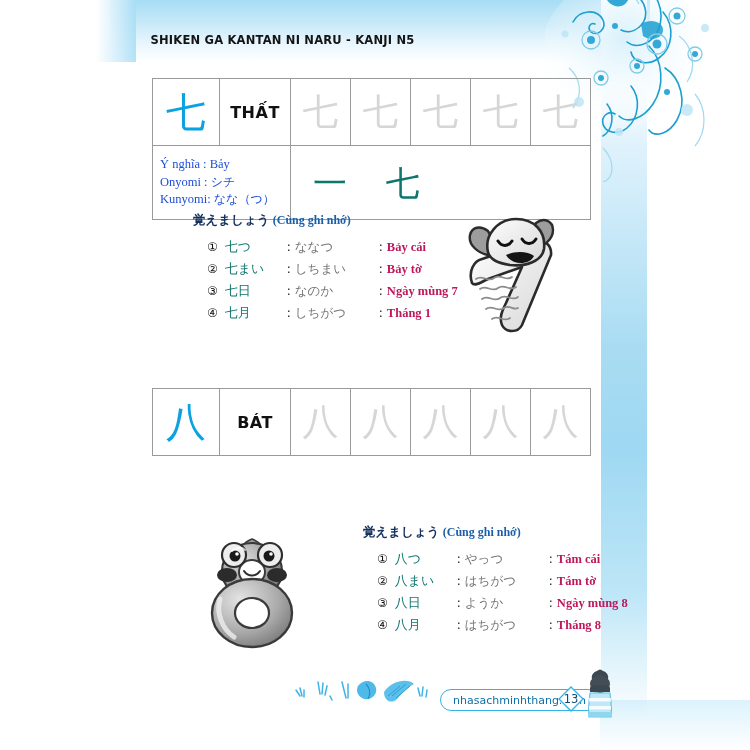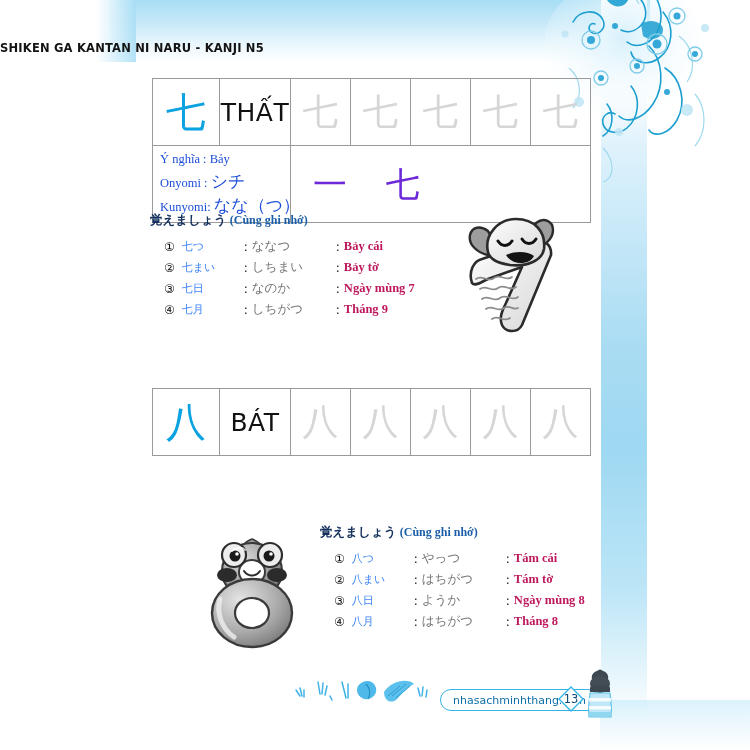--- a/index.html
+++ b/index.html
@@ -68,23 +68,23 @@
     top: -18px;
     width: 205px;
     height: 200px;
     pointer-events: none;
   }
 
   
   .header-title {
     position: absolute;
     left: 0;
-    top: 41px;
+    top: 33px;
     width: 565px;
-    text-align: left;
+    text-align: center;
     font-family: "DejaVu Sans", sans-serif;
     font-weight: bold;
     font-size: 11.5px;
     letter-spacing: 0.2px;
     color: #141414;
     white-space: nowrap;
   }
 
   
   .kanji-block {
@@ -117,22 +117,22 @@
     font-size: 40px;
     line-height: 1;
     color: #0aa2e0;
   }
   .cell-romaji {
     width: 70px;
     text-align: center;
   }
   .romaji-text {
     font-family: "DejaVu Sans", sans-serif;
-    font-weight: normal;
-    font-size: 25px;
+    font-weight: bold;
+    font-size: 16px;
     color: #111111;
     letter-spacing: 0.5px;
   }
   .cell-practice {
     width: 59px;
     height: 66px;
     text-align: center;
   }
   .glyph-practice {
     font-family: "DejaVu Sans", sans-serif;
@@ -149,38 +149,39 @@
   }
   .info-line {
     font-family: "Liberation Serif", serif;
     font-size: 12.5px;
     line-height: 1.42;
     color: #1d4ed8;
     white-space: nowrap;
   }
   .info-line .jp {
     font-family: "DejaVu Sans", sans-serif;
-    font-size: 17px;
+    font-size: 12px;
   }
   .cell-stroke {
     height: 63px;
     padding-left: 22px !important;
   }
   .stroke-row {
     font-family: "DejaVu Sans", sans-serif;
     font-size: 34px;
     line-height: 1;
-    color: #6d28d9;
+    color: #0f766e;
     letter-spacing: 14px;
     white-space: nowrap;
   }
 
   
   .vocab {
     position: absolute;
+    margin-left: 43px;
   }
   #vocab-0 { left: 150px; top: 212px; }
   #vocab-1 { left: 320px; top: 524px; }
 
   .vocab-heading {
     font-size: 13px;
     margin-bottom: 7px;
     white-space: nowrap;
   }
   .vocab-heading .jp-head {
@@ -206,22 +207,22 @@
   }
   .v-num {
     font-family: "DejaVu Sans", sans-serif;
     font-size: 12px;
     color: #111111;
     padding-left: 14px !important;
     padding-right: 7px !important;
   }
   .v-word {
     font-family: Liberation Mono, monospace;
-    font-size: 11px;
-    color: #3b82f6;
+    font-size: 13px;
+    color: #0f766e;
     width: 62px;
   }
   .v-sep {
     font-family: "DejaVu Sans", sans-serif;
     font-size: 12px;
     color: #111111;
     padding-right: 4px !important;
   }
   .v-read {
     font-family: "DejaVu Sans", sans-serif;
@@ -446,21 +447,21 @@
         <td class="v-read">なのか</td>
         <td class="v-sep">:</td>
         <td class="v-mean">Ngày mùng 7</td>
       </tr>
       <tr>
         <td class="v-num">④</td>
         <td class="v-word">七月</td>
         <td class="v-sep">:</td>
         <td class="v-read">しちがつ</td>
         <td class="v-sep">:</td>
-        <td class="v-mean">Tháng 9</td>
+        <td class="v-mean">Tháng 1</td>
       </tr>
     </tbody>
       </table>
   </div>
 
   <svg class="mascot" id="mascot-seven" viewBox="0 0 116 128">
     <defs>
       <linearGradient id="g7" x1="0" y1="0" x2="1" y2="1">
         <stop offset="0%" stop-color="#fdfdfd"></stop>
         <stop offset="100%" stop-color="#d8d8d8"></stop>

